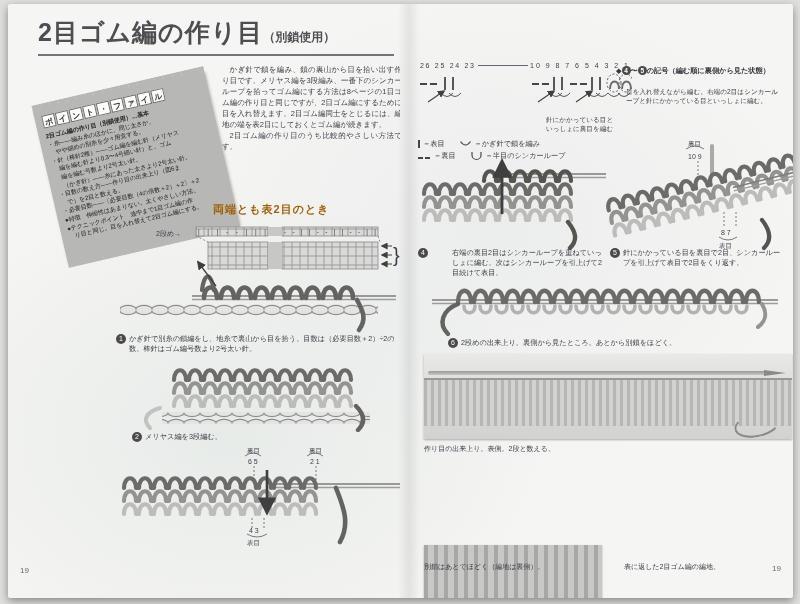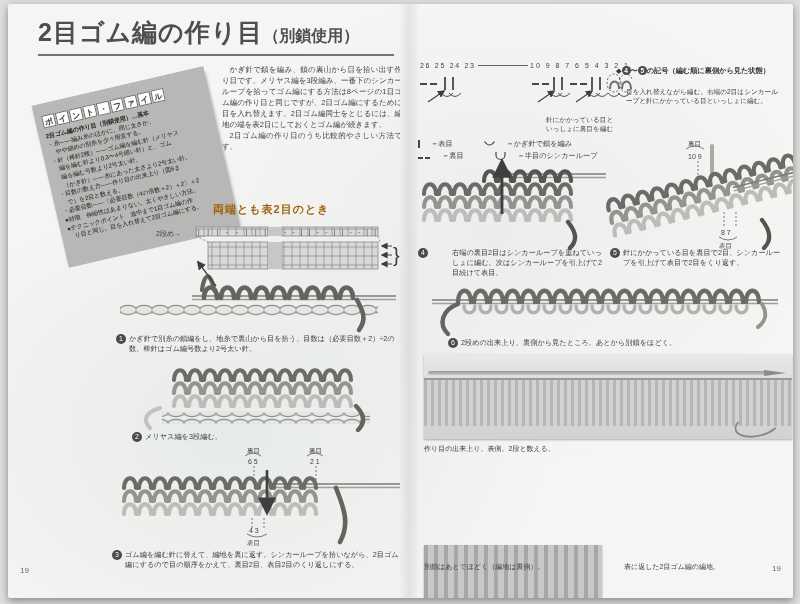--- a/index.html
+++ b/index.html
@@ -9,42 +9,42 @@
   .book:after{content:"";position:absolute;left:390px;top:0;width:22px;height:100%;
     background:linear-gradient(90deg,rgba(0,0,0,0) 0%,rgba(0,0,0,.07) 50%,rgba(0,0,0,0) 100%);pointer-events:none;}
   .tint{position:absolute;inset:0;pointer-events:none;
     background:radial-gradient(ellipse at 28% 72%,rgba(180,200,195,.22),transparent 40%),
                radial-gradient(ellipse at 62% 38%,rgba(185,198,205,.16),transparent 45%);}
   .pageL,.pageR{position:absolute;top:0;height:594px;overflow:hidden;}
   .pageL{left:0;width:392px;}
   .pageR{left:392px;width:393px;}
   .abs{position:absolute;}
   .title{font-size:25px;font-weight:bold;color:#4e4e52;letter-spacing:1px;}
-  .title small{font-size:16px;font-weight:bold;letter-spacing:0;}
+  .title small{font-size:12px;font-weight:bold;letter-spacing:0;}
   .rule{border-top:2px solid #73737a;}
   .intro{font-size:7.5px;line-height:11px;color:#3e3e46;text-align:justify;}
   .intro div{text-indent:1em;}
   .h2{font-size:11px;font-weight:bold;color:#a16207;letter-spacing:1px;}
   .cap{display:flex;gap:3px;font-size:7.2px;line-height:10.2px;color:#3d3d45;}
   .num{flex:none;display:inline-block;width:10px;height:10px;border-radius:50%;
     background:#4a4a48;color:#fff;font-size:7px;line-height:10px;text-align:center;margin-top:0;}
   .tiny{font-size:6.6px;line-height:8.8px;color:#3d3d45;}
   .stamp{width:176px;height:158px;background:#b7b7b5;transform:rotate(-13deg);
     box-shadow:1px 2px 3px rgba(0,0,0,.25);padding:8px 7px 6px 7px;box-sizing:border-box;}
   .zz{position:absolute;left:0;right:0;height:5px;
     background:linear-gradient(-45deg,transparent 3.4px,#b7b7b5 0),linear-gradient(45deg,transparent 3.4px,#b7b7b5 0);
     background-size:9px 5px;}
   .zzt{top:-4px;} .zzb{bottom:-4px;transform:scaleY(-1);}
   .stampHead{display:flex;gap:1px;margin-bottom:4px;}
   .stampHead span{display:inline-block;width:13px;height:13px;background:#fdfdfb;border:1px solid #6f6f6d;
     font-size:8px;font-weight:bold;color:#3a3a38;text-align:center;line-height:13px;box-sizing:border-box;}
   .stampBody{font-size:6px;line-height:8.6px;color:#2f2f2d;text-shadow:0 0 .4px #55555350;}
   .pg{font-size:8px;color:#6a6a68;}
   .legend{font-size:7.2px;color:#3d3d45;}
-  .legend .row{display:flex;align-items:center;gap:11px;height:12px;}
+  .legend .row{display:flex;align-items:center;gap:3px;height:12px;}
   .glbar{display:inline-block;width:2px;height:8px;background:#47474b;}
   .gldash{display:inline-block;width:5px;height:1.8px;background:#47474b;margin-right:1.5px;}
   .photo{box-shadow:0 1px 2px rgba(0,0,0,.3);}
   .ph1{background:linear-gradient(180deg,#e9e9e7 0%,#dfdfdd 28%,#d2d2d0 100%);position:relative;overflow:hidden;}
   .ph1 .band{position:absolute;left:0;right:0;top:24px;height:46px;
     background:repeating-linear-gradient(90deg,#b6b6b4 0 3px,#d2d2d0 3px 7px);
     border-top:2px solid #989896;}
   .ph1 .needle{position:absolute;left:4px;right:26px;top:17px;height:4px;border-radius:2px;
     background:linear-gradient(180deg,#989896,#c6c6c4);}
   .ph1 .ntip{position:absolute;right:6px;top:16px;width:0;height:0;
@@ -182,24 +182,20 @@
     <path d="M20,59 c0,-13 12,-13 12,0 m3,0 c0,-13 12,-13 12,0 m3,0 c0,-13 12,-13 12,0 m3,0 c0,-13 12,-13 12,0 m3,0 c0,-13 12,-13 12,0 m3,0 c0,-13 12,-13 12,0 m3,0 c0,-13 12,-13 12,0 m3,0 c0,-13 12,-13 12,0 m3,0 c0,-13 12,-13 12,0 m3,0 c0,-13 12,-13 12,0 m3,0 c0,-13 12,-13 12,0 m3,0 c0,-13 12,-13 12,0 m3,0 c0,-13 12,-13 12,0" fill="none" stroke="#93938f" stroke-width="4.2" stroke-linecap="round"></path>
     <path d="M20,72 c0,-13 12,-13 12,0 m3,0 c0,-13 12,-13 12,0 m3,0 c0,-13 12,-13 12,0 m3,0 c0,-13 12,-13 12,0 m3,0 c0,-13 12,-13 12,0 m3,0 c0,-13 12,-13 12,0 m3,0 c0,-13 12,-13 12,0 m3,0 c0,-13 12,-13 12,0 m3,0 c0,-13 12,-13 12,0 m3,0 c0,-13 12,-13 12,0 m3,0 c0,-13 12,-13 12,0 m3,0 c0,-13 12,-13 12,0 m3,0 c0,-13 12,-13 12,0" fill="none" stroke="#bcbcb8" stroke-width="4.2" stroke-linecap="round"></path>
     <line x1="163" y1="28" x2="163" y2="70" stroke="#3f3f3f" stroke-width="2.6" marker-end="url(#mA)"></line>
     <path d="M232,46 C240,66 246,82 236,100" fill="none" stroke="#63635f" stroke-width="4.6" stroke-linecap="round"></path>
     <path d="M148,76 v10 M160,76 v10" stroke="#5a5a58" stroke-width="0.8" stroke-dasharray="2,2"></path>
     <path d="M143,92 q10,6 20,0" fill="none" stroke="#5a5a58" stroke-width="0.8"></path>
     <text x="145" y="91" font-size="7">4 3</text>
     <text x="143" y="103" font-size="6.5">表目</text>
   </svg>
 
-  <div class="abs cap" style="left:104px;top:546px;width:290px;">
-    <span class="num">3</span>
-    <span>ゴム編を編む針に替えて、編地を裏に返す。シンカーループを拾いながら、2目ゴム編にするので目の順序をかえて、裏目2目、表目2目のくり返しにする。</span>
-  </div>
 
   <div class="abs pg" style="left:12px;top:562px;">19</div>
 </div>
 
 <div class="pageR">
 
   <svg class="abs" style="left:18px;top:54px;" width="214" height="56">
     <text x="2" y="10" font-size="7" textLength="54">26 25 24 23</text>
     <line x1="60" y1="7.5" x2="110" y2="7.5" stroke="#55555b" stroke-width="0.9"></line>
     <text x="112" y="10" font-size="7" textLength="98">10 9 8 7 6 5 4 3 2 1</text>

